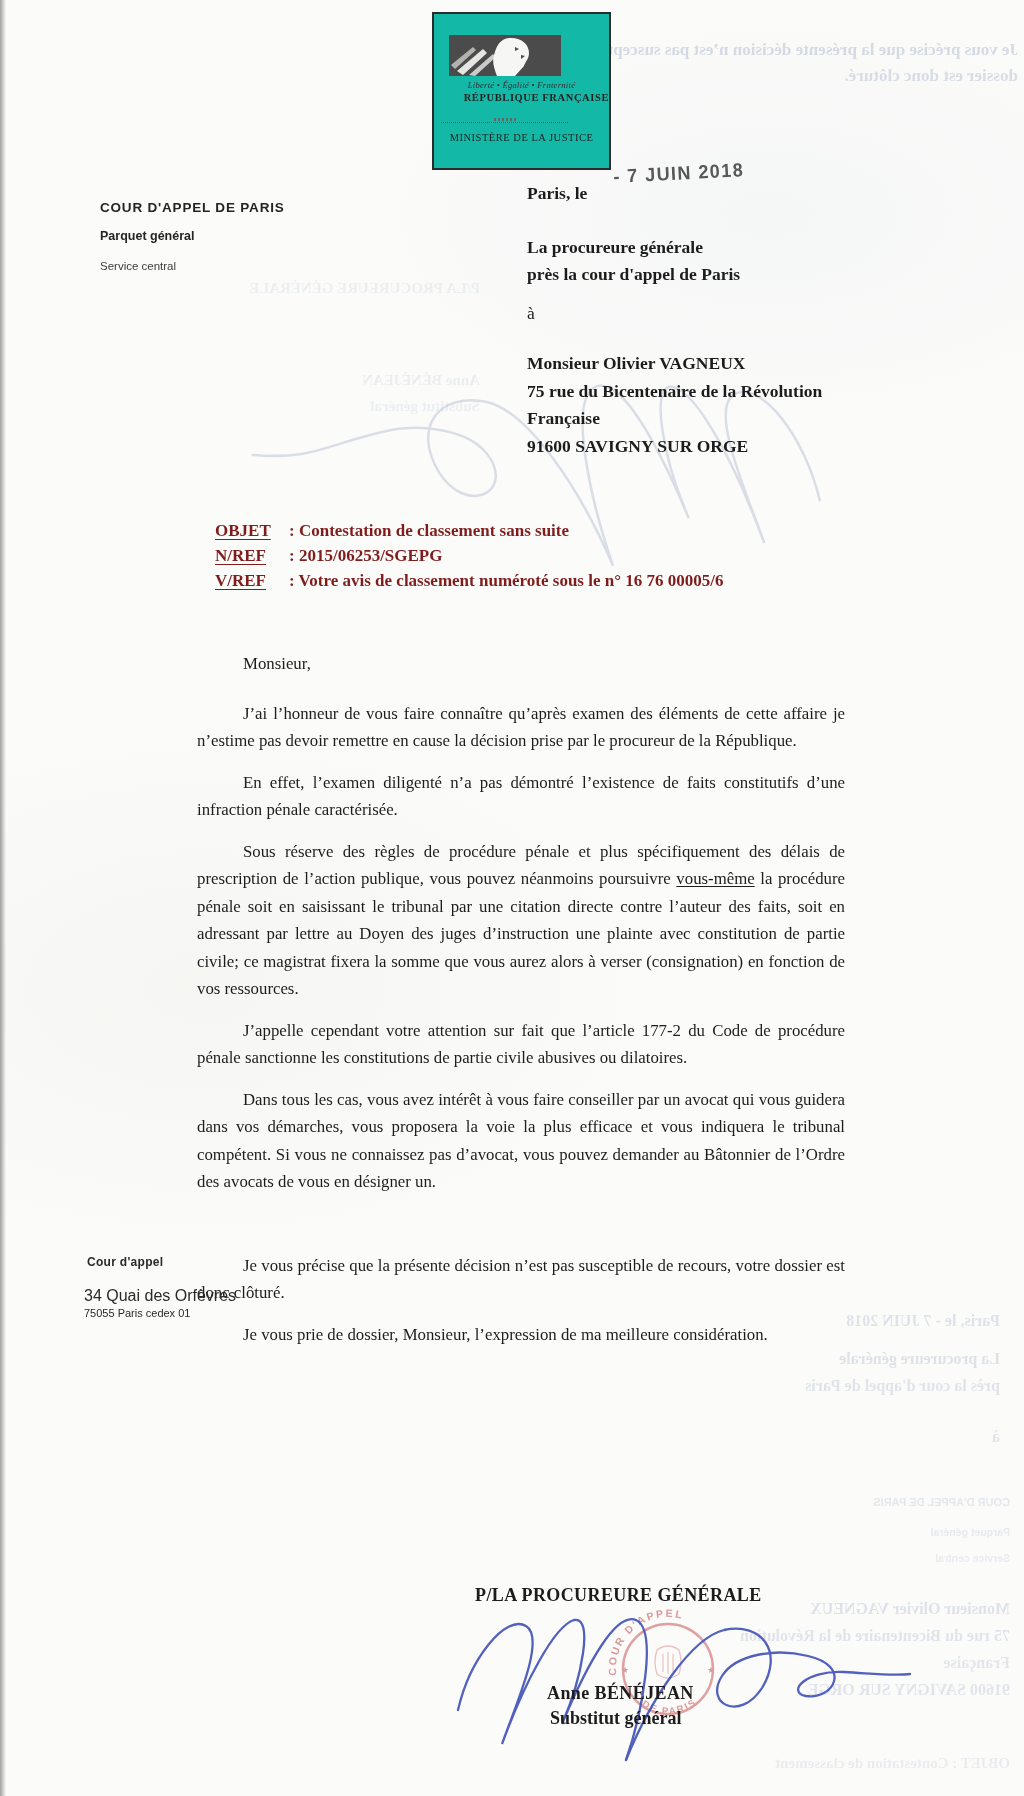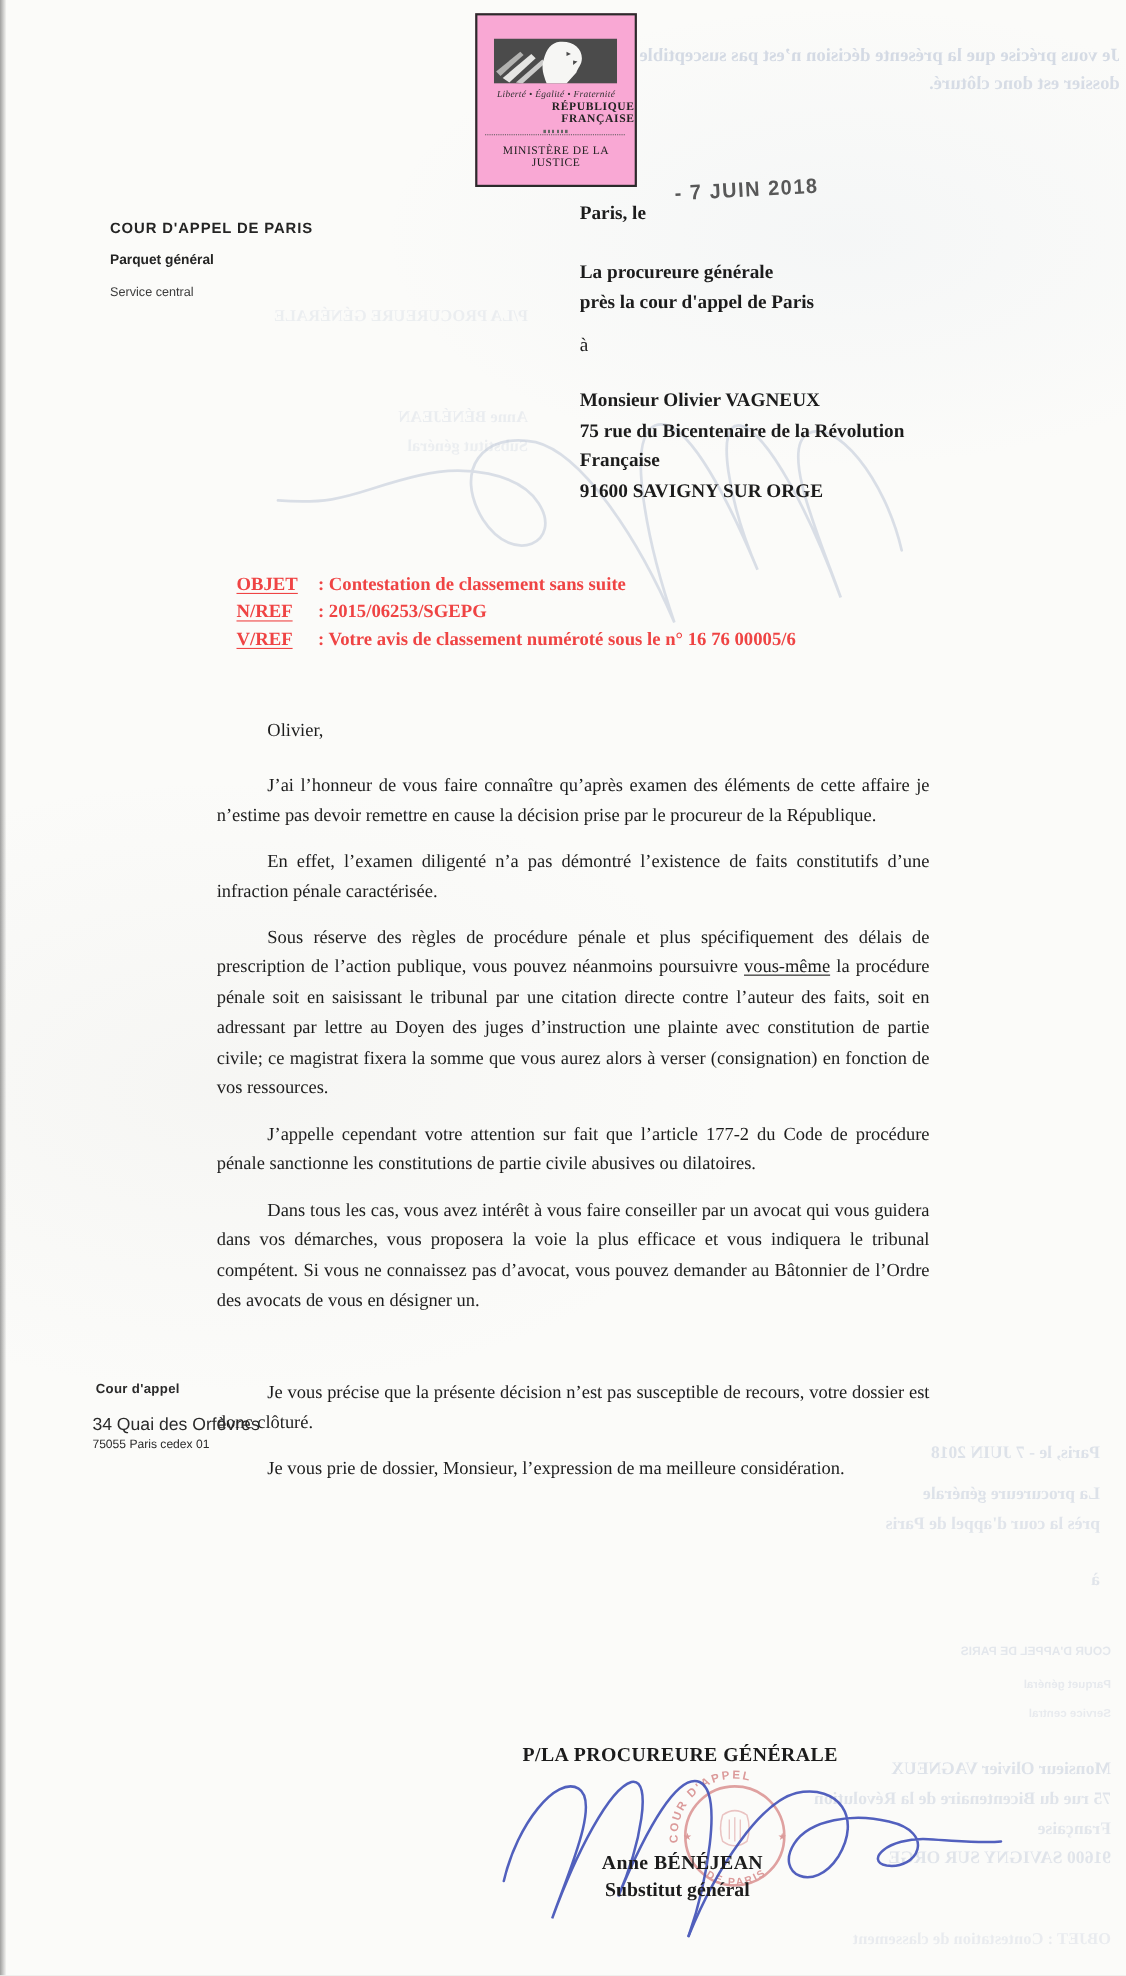--- a/index.html
+++ b/index.html
@@ -14,21 +14,21 @@
     content:"";position:absolute;inset:0;pointer-events:none;
     background:
       radial-gradient(ellipse 600px 300px at 75% 12%, rgba(190,205,225,0.10), transparent 70%),
       radial-gradient(ellipse 700px 400px at 20% 55%, rgba(200,200,195,0.10), transparent 70%);
   }
   .edge-left{position:absolute;left:0;top:0;width:6px;height:100%;
     background:linear-gradient(90deg, rgba(70,70,70,0.50), rgba(70,70,70,0));}
 
   
   .logo-box{position:absolute;left:432px;top:12px;width:143px;height:154px;
-    border:2px solid #2b2b2b;background:#f9a8d4;text-align:center;}
+    border:2px solid #2b2b2b;background:#14b8a6;text-align:center;padding-left:32px;}
   .marianne{position:absolute;left:15px;top:21px;width:112px;height:41px;}
   .motto{position:absolute;left:0;top:66px;width:100%;
     font-style:italic;font-size:8.5px;letter-spacing:0.3px;color:#2e2e2e;}
   .republic{position:absolute;left:0;top:78px;width:100%;
     font-size:10.5px;font-weight:700;letter-spacing:0.6px;color:#222;text-align:right;}
   .lb-divider{position:absolute;left:7px;top:108px;width:127px;border-top:1px dotted #555;}
   .lb-divider::before{content:"";position:absolute;left:50%;top:-5px;width:22px;height:3px;
     margin-left:-11px;background:repeating-linear-gradient(90deg,#666 0 2px,transparent 2px 4px);}
   .ministry{position:absolute;left:0;top:118px;width:100%;
     font-size:10.5px;letter-spacing:0.5px;color:#222;}
@@ -44,21 +44,21 @@
   .dateline{position:absolute;left:527px;top:183px;font-size:17.5px;font-weight:700;}
   .date-stamp{position:absolute;left:614px;top:166px;
     font-family:"Liberation Sans","DejaVu Sans",sans-serif;
     font-size:19px;font-weight:700;letter-spacing:1.5px;color:#474747;
     transform:rotate(-3deg) scaleX(0.95);transform-origin:left bottom;opacity:0.9;}
   .from-block{position:absolute;left:527px;top:234px;font-size:17.5px;font-weight:700;line-height:27px;}
   .to-a{position:absolute;left:527px;top:303px;font-size:17.5px;}
   .recipient{position:absolute;left:527px;top:350px;font-size:17.5px;font-weight:700;line-height:27.5px;}
 
   
-  .refs{position:absolute;left:215px;top:518px;font-size:17px;font-weight:700;line-height:25px;color:#ef4444;}
+  .refs{position:absolute;left:215px;top:518px;font-size:17px;font-weight:700;line-height:25px;color:#7f1d1d;}
   .refs .row{white-space:nowrap;}
   .refs .lbl{display:inline-block;width:74px;text-decoration:underline;text-underline-offset:3px;}
 
   
   .body{position:absolute;left:197px;top:650px;width:648px;
     font-size:16.8px;line-height:27.5px;text-align:justify;color:#1d1d1d;}
   .body p{margin:0 0 14px 0;text-indent:46px;}
   .body p.salutation{margin-bottom:22px;text-align:left;}
   .body p.gap-top{margin-top:56px;}
   .body .u{text-decoration:underline;text-underline-offset:2px;}
@@ -178,21 +178,21 @@
     </div>
     <div class="row">
       <span class="lbl">N/REF</span><span>:  2015/06253/SGEPG</span>
     </div>
     <div class="row">
       <span class="lbl">V/REF</span><span>: Votre avis de classement numéroté sous le n° 16 76 00005/6</span>
     </div>
   </div>
 
   <div class="body">
-    <p class="salutation">Olivier,</p>
+    <p class="salutation">Monsieur,</p>
     <p>J’ai l’honneur de vous faire connaître qu’après examen des éléments de cette affaire je n’estime pas devoir remettre en cause la décision prise par le procureur de la République.</p>
     <p>En effet, l’examen diligenté n’a pas démontré l’existence de faits constitutifs d’une infraction pénale caractérisée.</p>
     <p><span>Sous réserve des règles de procédure pénale et plus spécifiquement des délais de prescription de l’action publique, vous pouvez néanmoins poursuivre </span><span class="u">vous-même</span><span> la procédure pénale soit en saisissant le tribunal par une citation directe contre l’auteur des faits, soit en adressant par lettre au Doyen des juges d’instruction une plainte avec constitution de partie civile; ce magistrat fixera la somme que vous aurez alors à verser (consignation) en fonction de vos ressources.</span></p>
     <p>J’appelle cependant votre attention sur fait que l’article 177-2 du Code de procédure pénale sanctionne les constitutions de partie civile abusives ou dilatoires.</p>
     <p>Dans  tous les cas, vous avez intérêt à vous faire conseiller par un avocat qui vous guidera dans vos démarches, vous proposera la voie la plus efficace et vous indiquera le tribunal compétent. Si vous ne connaissez pas d’avocat, vous pouvez demander au Bâtonnier de l’Ordre des avocats de vous en désigner un.</p>
     <p class="gap-top">Je vous précise que la présente décision n’est pas susceptible de recours, votre dossier est donc clôturé.</p>
     <p>Je vous prie de dossier, Monsieur, l’expression de ma meilleure considération.</p>
   </div>
 
   <div class="foot-addr">

